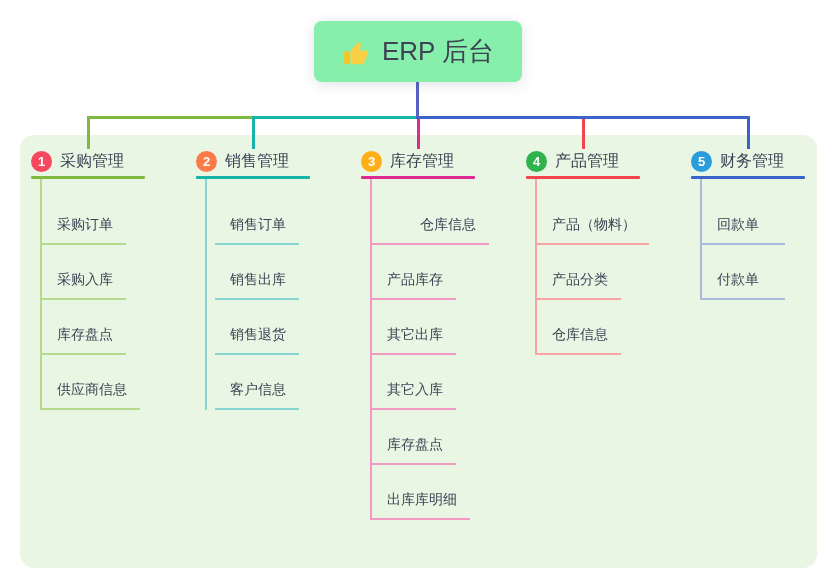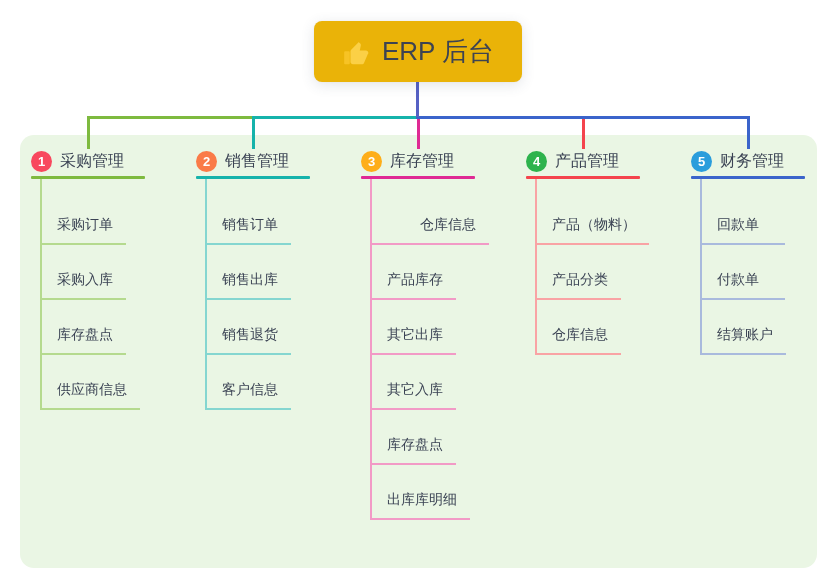--- a/index.html
+++ b/index.html
@@ -7,21 +7,21 @@
     width:839px;height:588px;position:relative;overflow:hidden;
     background:#ffffff;
     font-family:"Liberation Sans","DejaVu Sans",sans-serif;
     -webkit-font-smoothing:antialiased;
   }
   .canvas{position:absolute;inset:0;}
 
   
   .root-node{
     position:absolute;left:314px;top:21px;width:208px;height:61px;
-    background:#eab308;border-radius:8px;
+    background:#86efac;border-radius:8px;
     box-shadow:0 3px 14px rgba(60,70,90,.14),0 0 2px rgba(0,0,0,.05);
     display:flex;align-items:center;justify-content:center;gap:11px;
     font-size:26px;color:#3d4352;z-index:5;cursor:default;
   }
   .thumb-icon{width:29px;height:29px;display:inline-flex;margin-top:3px;}
 
   
   .line{position:absolute;}
   .root-drop{position:absolute;left:416px;top:81px;width:3px;height:36px;background:#5661c4;}
 
@@ -107,21 +107,21 @@
   </div>
 </div>
   </div>
 
   <div class="branch" style="left: 196px;">
     <div class="branch-heading">
       <span class="badge" style="background: rgb(250, 123, 72);">2</span>
       <span class="branch-label">销售管理</span>
     </div>
     <div class="branch-underline" style="background: rgb(22, 179, 171);"></div>
-    <div class="children" style="border-left-color: rgb(133, 214, 208);">
+    <div class="children" style="border-left-color: rgb(133, 214, 208); padding-left: 8px;">
   <div class="child first" style="border-bottom-color: rgb(133, 214, 208);">
     <span>销售订单</span>
   </div>
 
   <div class="child" style="border-bottom-color: rgb(133, 214, 208);">
     <span>销售出库</span>
   </div>
 
   <div class="child" style="border-bottom-color: rgb(133, 214, 208);">
     <span>销售退货</span>
@@ -196,19 +196,16 @@
     <div class="branch-underline" style="background: rgb(59, 100, 203);"></div>
     <div class="children" style="border-left-color: rgb(169, 186, 221);">
   <div class="child first" style="border-bottom-color: rgb(169, 186, 221);">
     <span>回款单</span>
   </div>
 
   <div class="child" style="border-bottom-color: rgb(169, 186, 221);">
     <span>付款单</span>
   </div>
 
-  <div class="child" style="border-bottom-color: rgb(169, 186, 221);">
-    <span>结算账户</span>
-  </div>
 </div>
   </div>
 </div>
 </div>
 
 </body></html>

